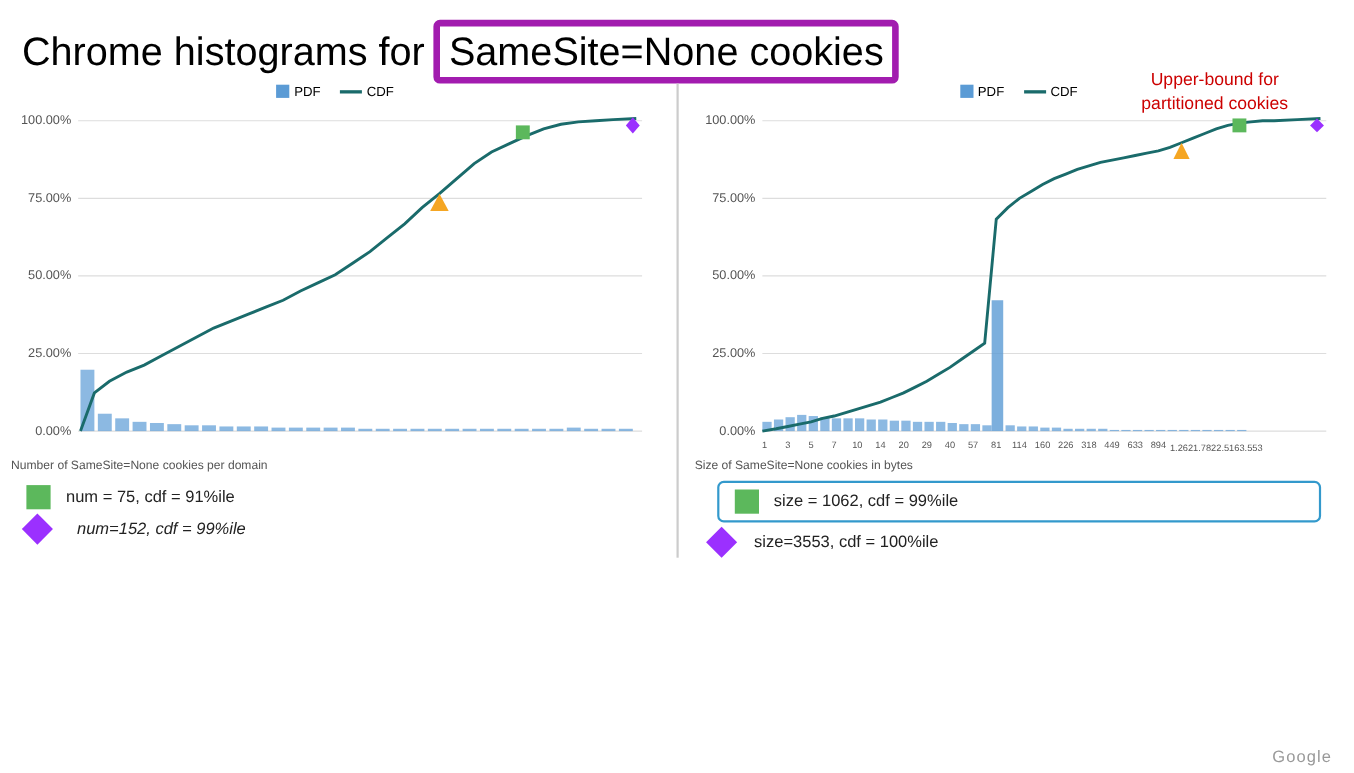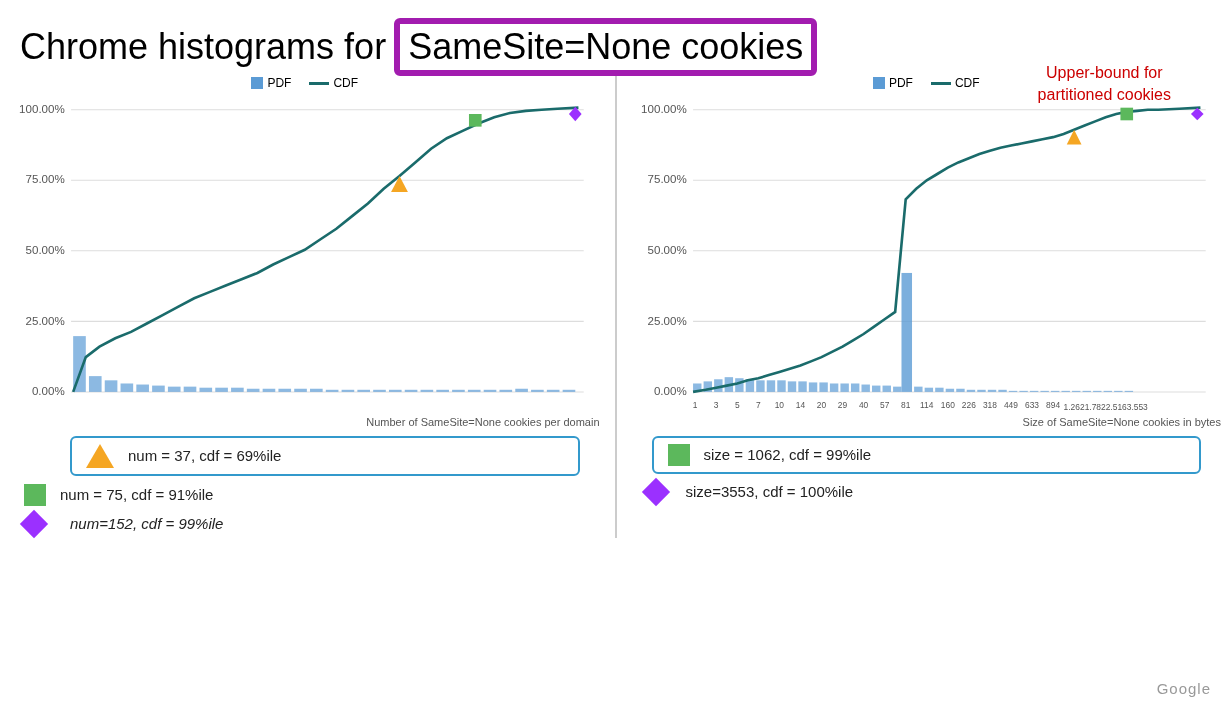--- a/index.html
+++ b/index.html
@@ -60,21 +60,21 @@
       background: #1a6b6b;
     }
     .chart-area {
       position: relative;
       width: 100%;
     }
     .chart-svg {
       width: 100%;
     }
     .chart-label {
-      text-align: right;
+      text-align: left;
       font-size: 11px;
       color: #555;
       margin-top: 2px;
     }
     .stats-box {
       border: 2px solid #3399cc;
       border-radius: 6px;
       padding: 6px 14px;
       display: flex;
       align-items: center;
@@ -212,24 +212,20 @@
         <polygon points="448,28 440,28 440,20 448,20" fill="#5cb85c" transform="translate(-2, 0)"></polygon>
         <rect x="436" y="19" width="12" height="12" fill="#5cb85c"></rect>
 
         <polygon points="537,12 531,19 537,26 543,19" fill="#9b30ff"></polygon>
       </svg>
     </div>
     <div class="chart-label">Number of SameSite=None cookies per domain</div>
 
     <div class="stats-section">
 
-      <div class="stats-box" style="margin: 6px 20px 4px 60px;">
-        <div class="triangle-orange"></div>
-        <span class="stat-text">num = 37, cdf = 69%ile</span>
-      </div>
 
       <div class="stats-row">
         <div class="square-green"></div>
         <span class="stat-text">num = 75, cdf = 91%ile</span>
       </div>
 
       <div class="stats-row">
         <div class="diamond-purple"></div>
         <span class="stat-text" style="margin-left: 12px; font-style: italic;">num=152, cdf = 99%ile</span>
       </div>

